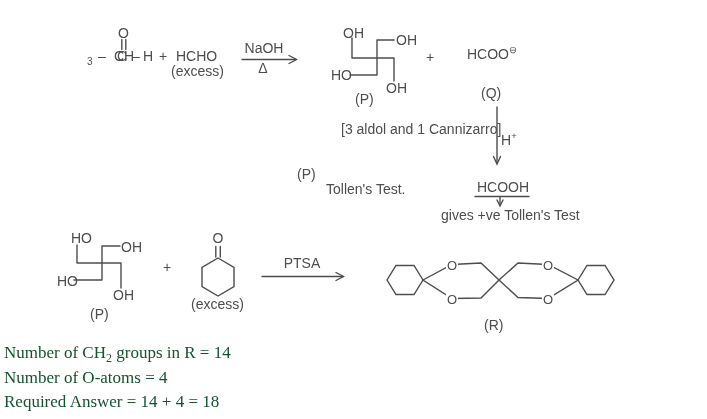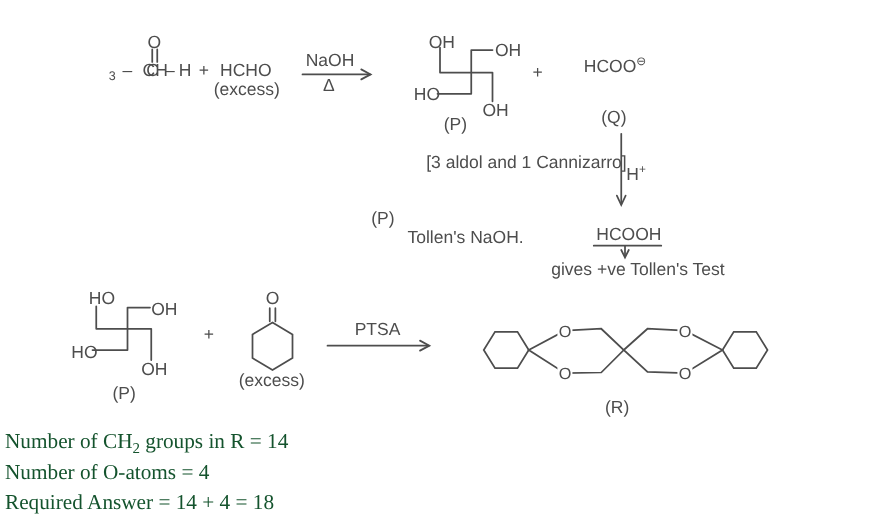--- a/index.html
+++ b/index.html
@@ -97,21 +97,21 @@
 
   <span class="t" style="left:426px;top:50px;">+</span>
   <span class="t" style="left:467px;top:45px;"><span>HCOO</span><sup>⊖</sup></span>
   <span class="t" style="left:481px;top:86px;">(Q)</span>
 
   <span class="t" style="left:301px;top:122px;margin-left:40px;">[3 aldol and 1 Cannizarro]</span>
 
   <span class="t" style="left:501px;top:131px;"><span>H</span><sup>+</sup></span>
 
   <span class="t" style="left:297px;top:167px;">(P)</span>
-  <span class="t" style="left:326px;top:182px;">Tollen's NaOH.</span>
+  <span class="t" style="left:326px;top:182px;">Tollen's Test.</span>
 
   <span class="t" style="left:477px;top:180px;">HCOOH</span>
   <span class="t" style="left:441px;top:208px;">gives +ve Tollen's Test</span>
 
   <span class="t" style="left:71px;top:231px;">HO</span>
   <span class="t" style="left:121px;top:240px;">OH</span>
   <span class="t" style="left:57px;top:274px;">HO</span>
   <span class="t" style="left:113px;top:288px;">OH</span>
   <span class="t" style="left:90px;top:307px;">(P)</span>
 

